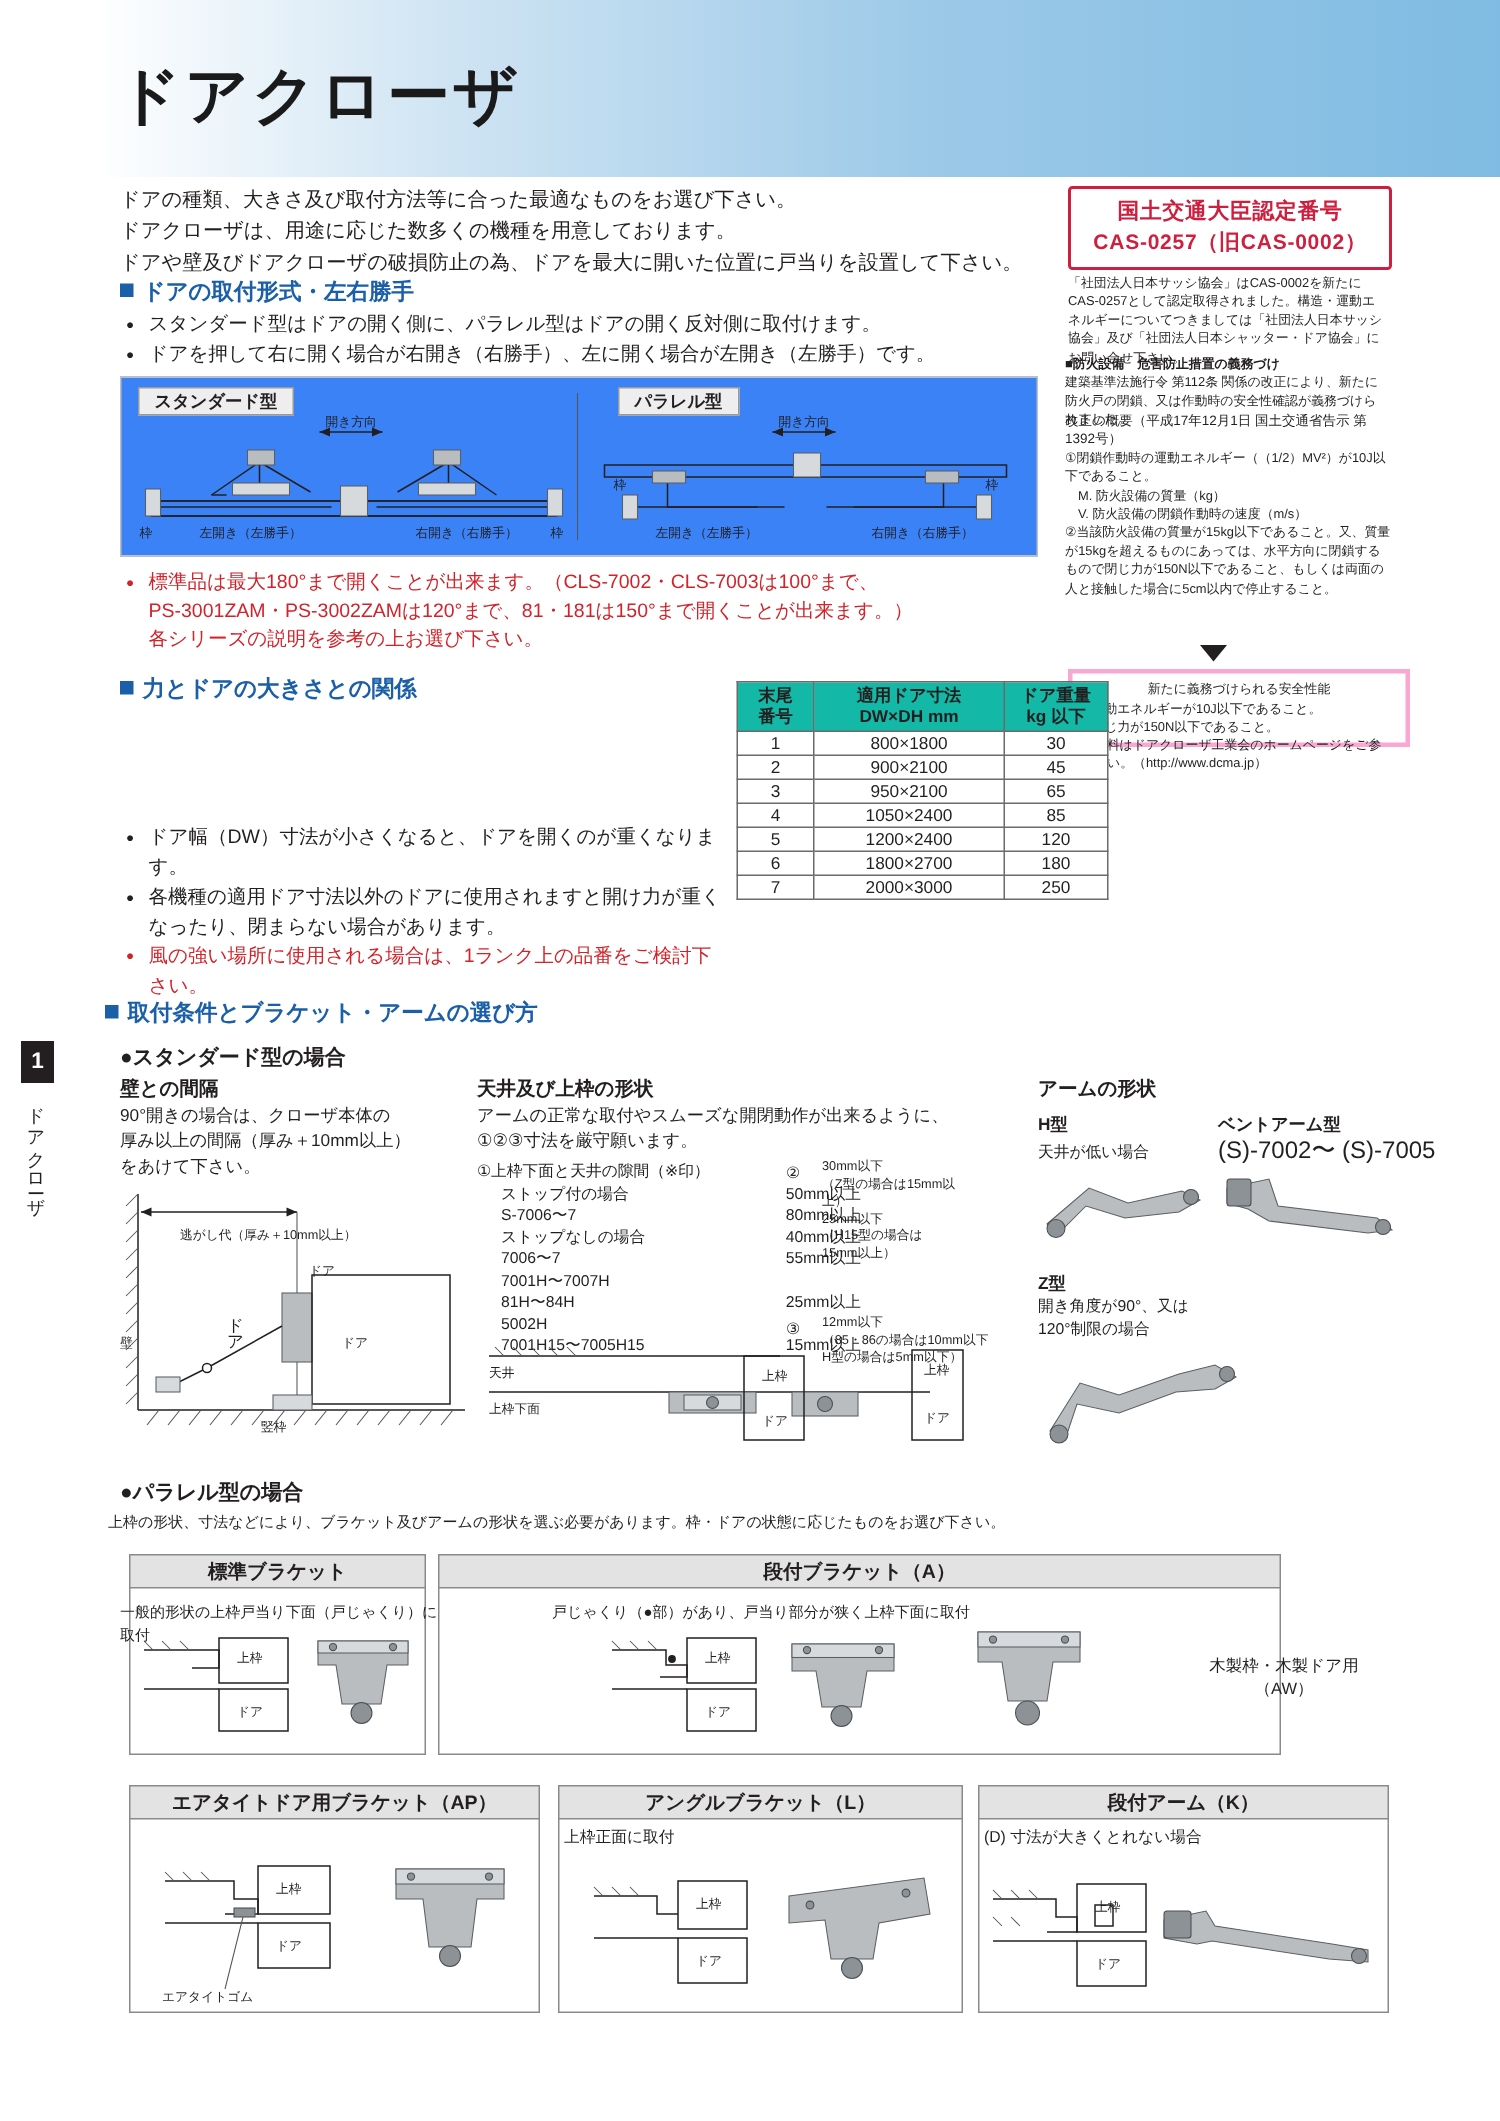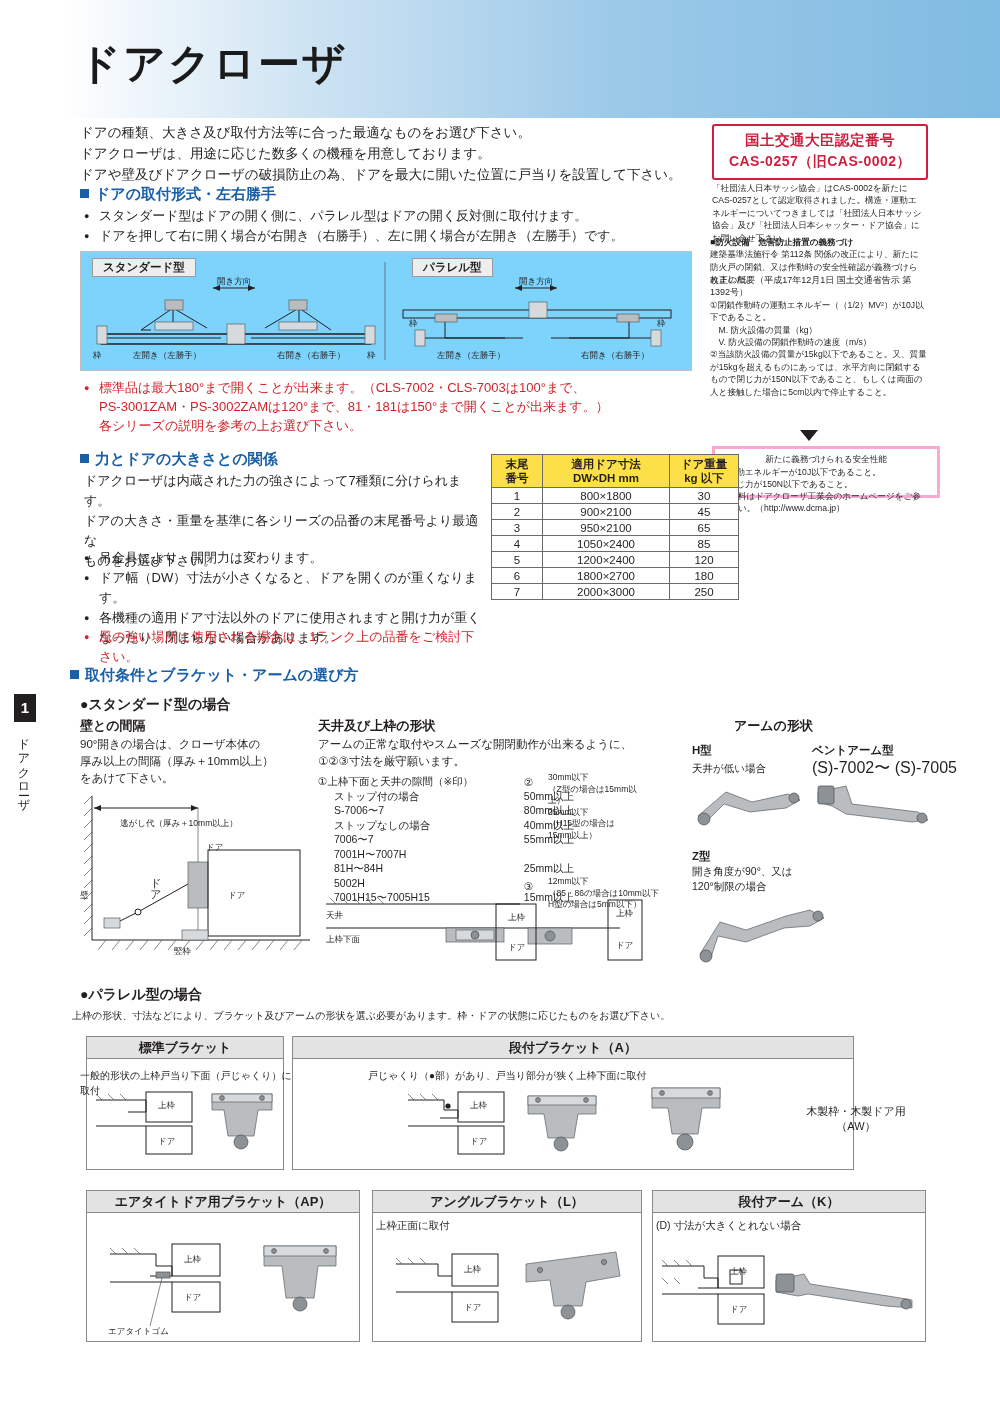--- a/index.html
+++ b/index.html
@@ -76,34 +76,34 @@
   }
 
   .body-txt{position:absolute;font-size:13px;line-height:20px;color:#231f20;}
   .bullet{position:relative;padding-left:15px;}
   .bullet:before{content:"●";position:absolute;left:0;top:0;font-size:9px;line-height:20px;}
   .red{color:#d2232a;}
 
   
   .diagram1{
     position:absolute;left:80px;top:251px;width:610px;height:118px;
-    background:#7dd3fc;border:1px solid #bfbfbf;
+    background:#3b82f6;border:1px solid #bfbfbf;
   }
   .dlabel{
     position:absolute;background:#eeeeee;border:1px solid #9a9a9a;
     font-size:11.5px;font-weight:bold;padding:1px 10px;color:#231f20;
   }
 
   
   table.spec{
     position:absolute;left:491px;top:454px;border-collapse:collapse;
     font-size:11.5px;
   }
   table.spec th{
-    background:#fde047;border:1px solid #6b6b6b;padding:2px 4px;text-align:center;
+    background:#14b8a6;border:1px solid #6b6b6b;padding:2px 4px;text-align:center;
     font-weight:bold;line-height:14px;
   }
   table.spec td{
     border:1px solid #6b6b6b;padding:1.5px 4px;text-align:center;background:#fff;
   }
   .col1{width:42px;}
   .col2{width:118px;}
   .col3{width:60px;}
 
   
@@ -248,27 +248,21 @@
   <div class="dlabel" style="left:92px;top:258px;">スタンダード型</div>
   <div class="dlabel" style="left:412px;top:258px;">パラレル型</div>
 
   <div class="body-txt" style="left:84px;top:378px;width:610px;line-height:19px;">
     <div class="bullet red">標準品は最大180°まで開くことが出来ます。（CLS-7002・CLS-7003は100°まで、</div>
     <div class="red" style="padding-left:15px;">PS-3001ZAM・PS-3002ZAMは120°まで、81・181は150°まで開くことが出来ます。）</div>
     <div class="red" style="padding-left:15px;">各シリーズの説明を参考の上お選び下さい。</div>
   </div>
 
   <div class="sec-head" style="left:80px;top:450px;">力とドアの大きさとの関係</div>
-  <div class="body-txt" style="left:84px;top:471px;width:400px;">
-    <div>ドアクローザは内蔵された力の強さによって7種類に分けられます。</div>
-    <div>ドアの大きさ・重量を基準に各シリーズの品番の末尾番号より最適な</div>
-    <div>ものをお選び下さい。</div>
-  </div>
   <div class="body-txt" style="left:84px;top:548px;width:400px;">
-    <div class="bullet">吊金具により、開閉力は変わります。</div>
     <div class="bullet">ドア幅（DW）寸法が小さくなると、ドアを開くのが重くなります。</div>
     <div class="bullet">各機種の適用ドア寸法以外のドアに使用されますと開け力が重くなったり、閉まらない場合があります。</div>
   </div>
   <div class="body-txt red" style="left:84px;top:627px;width:400px;">
     <div class="bullet">風の強い場所に使用される場合は、1ランク上の品番をご検討下さい。</div>
   </div>
 
   <table class="spec">
     <thead>
       <tr>
@@ -442,21 +436,21 @@
       <circle class="filldark" cx="230" cy="52" r="5"></circle>
       <rect class="ln" x="176" y="20" width="40" height="56" fill="#fff"></rect>
       <text class="txts" x="188" y="36">上枠</text>
       <text class="txts" x="188" y="66">ドア</text>
       <rect class="ln" x="288" y="16" width="34" height="60" fill="#fff"></rect>
       <text class="txts" x="296" y="32">上枠</text>
       <text class="txts" x="296" y="64">ドア</text>
     </svg>
   </div>
 
-  <div class="body-txt" style="left:692px;top:716px;font-size:13px;font-weight:bold;margin-left:42px;">アームの形状</div>
+  <div class="body-txt" style="left:692px;top:716px;font-size:13px;font-weight:bold;">アームの形状</div>
   <div class="body-txt" style="left:692px;top:740px;font-size:11.5px;font-weight:bold;">H型</div>
   <div class="body-txt" style="left:692px;top:758px;font-size:10.5px;">天井が低い場合</div>
   <div class="body-txt" style="left:812px;top:740px;font-size:11.5px;font-weight:bold;">ベントアーム型</div>
   <div class="body-txt" style="left:812px;top:758px;font-size:16px;">(S)-7002〜 (S)-7005</div>
 
   <div style="position:absolute;left:690px;top:776px;">
     <svg width="120" height="54" viewBox="0 0 120 54">
       <path class="fillgray" d="M8 40 L36 16 L62 26 L98 18 L110 24 L96 32 L60 36 L34 28 L16 46 Z"></path>
       <circle class="filldark" cx="14" cy="43" r="6"></circle>
       <circle class="filldark" cx="104" cy="22" r="5"></circle>

